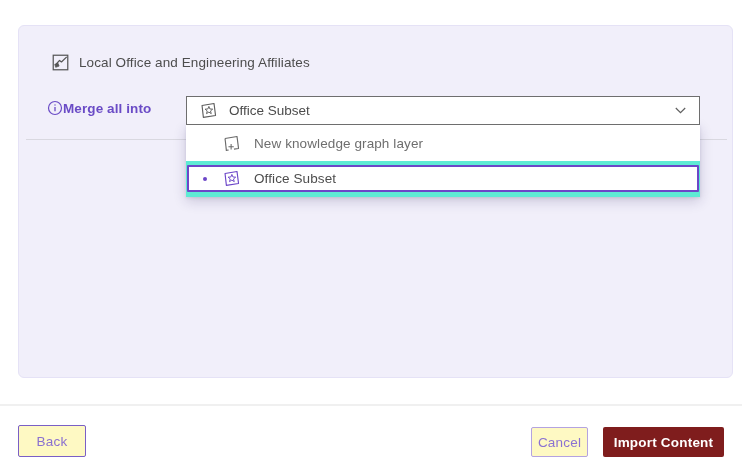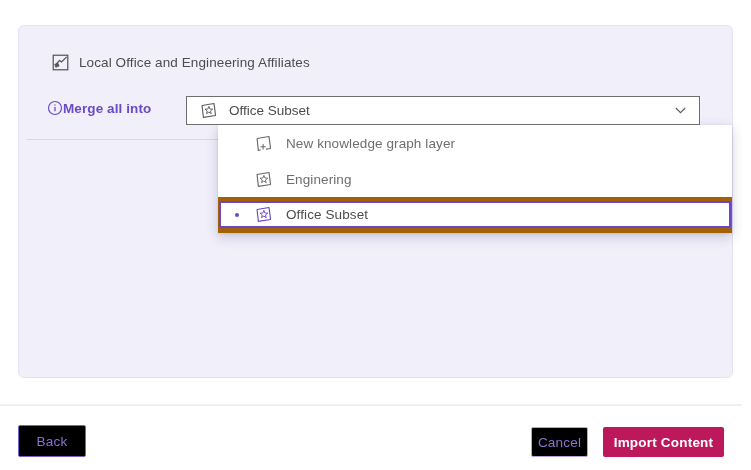--- a/index.html
+++ b/index.html
@@ -75,25 +75,24 @@
     color: #4c4c4c;
     font-size: 13.5px;
     flex: 1 1 auto;
   }
 
   
   .menu {
     position: absolute;
     left: 186px; top: 125px;
     width: 514px;
-    background: #a16207;
+    background: #5eead4;
     box-shadow: 0 4px 12px rgba(40, 30, 90, 0.20), 0 1px 3px rgba(40,30,90,0.10);
     z-index: 10;
     padding: 0;
-    margin-left: 32px;
   }
   .menu-item {
     display: flex;
     align-items: center;
     height: 36px;
     padding-left: 17px;
     background: #ffffff;
     cursor: pointer;
   }
   .menu-item .bullet-slot {
@@ -137,41 +136,41 @@
   }
   .btn {
     position: absolute;
     display: flex;
     align-items: center;
     justify-content: center;
     font-family: "Liberation Sans", sans-serif;
     font-size: 13.5px;
     border-radius: 2px;
     cursor: pointer;
-    background: #000000;
+    background: #fef9c3;
     letter-spacing: .2px;
   }
   .btn-back {
     left: 18px; top: 425px;
     width: 68px; height: 32px;
     border: 1.5px solid #7a5fc6;
     color: #8a70d0;
   }
   .btn-cancel {
     left: 531px; top: 427px;
     width: 57px; height: 30px;
     border: 1px solid #b4a3e0;
     color: #8b72d2;
     text-align: center;
   }
   .btn-import {
     left: 603px; top: 427px;
     width: 121px; height: 30px;
     border: none;
-    background: #be185d;
+    background: #7f1d1d;
     color: #ffffff;
     font-weight: 700;
   }
 </style>
 </head>
 <body>
 
 <div class="stage">
 
   <div class="panel">
@@ -223,30 +222,20 @@
       <span class="icon item-icon">
         <svg width="19" height="19" viewBox="0 0 20 20" fill="none" stroke="currentColor" stroke-width="1.2">
           <path d="M3.2 4.8 L15.8 2.6 L17.4 15.2 L12.6 15.9 M6.6 16.9 L4.6 17.2 Z" stroke-linejoin="round"></path>
           <path d="M4.6 17.2 L3.2 4.8"></path>
           <path d="M9.6 10.6 V16.2 M6.8 13.4 H12.4" stroke-width="1.1"></path>
         </svg>
       </span>
       <span class="item-label">New knowledge graph layer</span>
     </div>
 
-    <div class="menu-item">
-      <span class="bullet-slot"></span>
-      <span class="icon item-icon">
-        <svg width="19" height="19" viewBox="0 0 20 20" fill="none" stroke="currentColor" stroke-width="1.2">
-          <path d="M3.2 4.8 L15.8 2.6 L17.4 15.2 L4.6 17.2 Z" stroke-linejoin="round"></path>
-          <path d="M10.4 5.7 L11.5 8.4 L14.4 8.6 L12.1 10.5 L12.9 13.3 L10.4 11.7 L7.9 13.3 L8.7 10.5 L6.4 8.6 L9.3 8.4 Z" stroke-width="1" stroke-linejoin="round"></path>
-        </svg>
-      </span>
-      <span class="item-label">Enginering</span>
-    </div>
 
     <div class="menu-item selected">
       <span class="bullet-slot">
           <span class="dot"></span>
         </span>
       <span class="icon item-icon">
         <svg width="19" height="19" viewBox="0 0 20 20" fill="none" stroke="currentColor" stroke-width="1.2">
           <path d="M3.2 4.8 L15.8 2.6 L17.4 15.2 L4.6 17.2 Z" stroke-linejoin="round"></path>
           <path d="M10.4 5.7 L11.5 8.4 L14.4 8.6 L12.1 10.5 L12.9 13.3 L10.4 11.7 L7.9 13.3 L8.7 10.5 L6.4 8.6 L9.3 8.4 Z" stroke-width="1" stroke-linejoin="round"></path>
         </svg>

